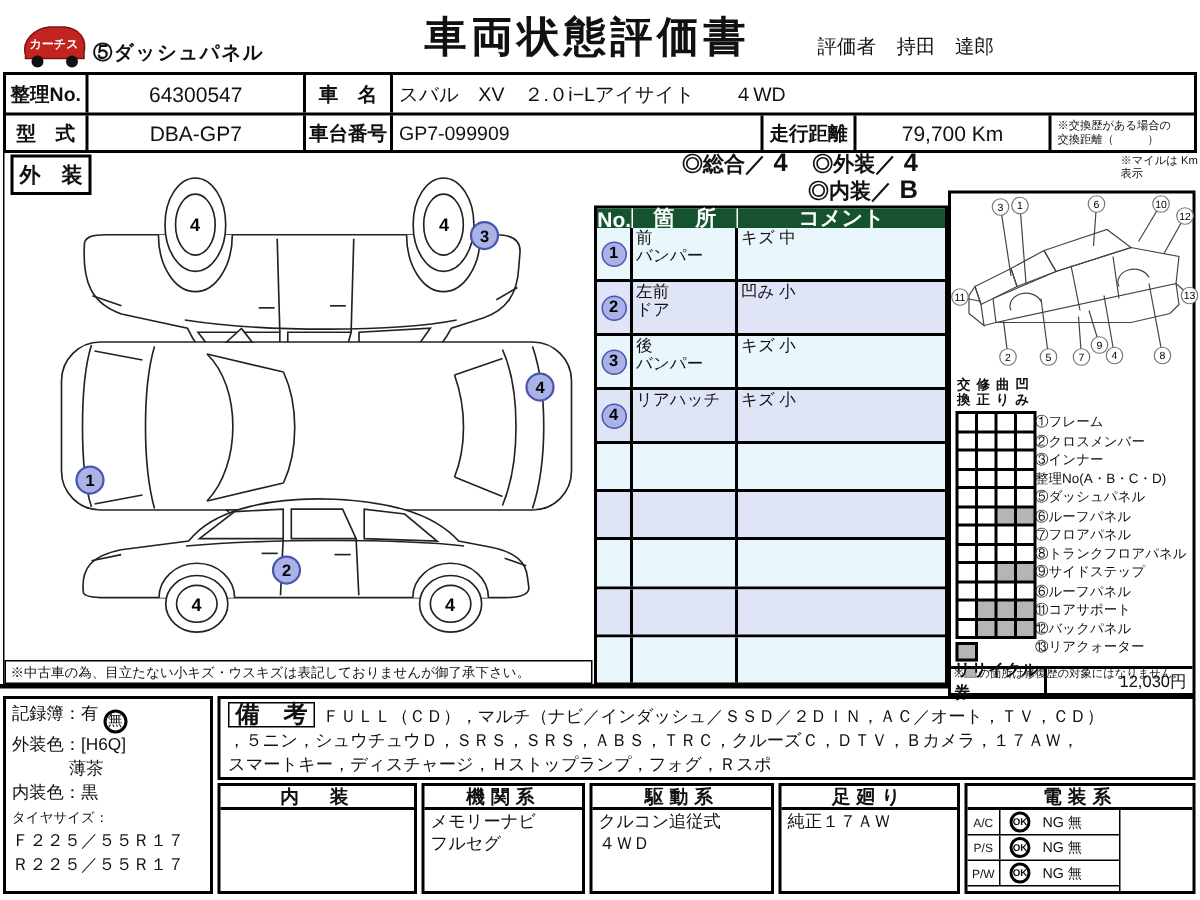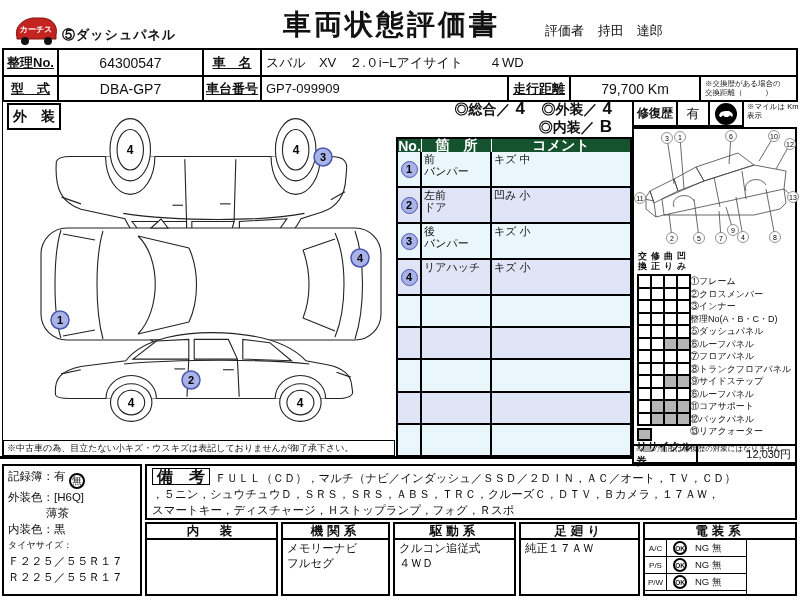--- a/index.html
+++ b/index.html
@@ -12,21 +12,21 @@
   #doc-title { position:absolute; left:283px; top:6px; font-size:28px; font-weight:bold; font-family:"Liberation Serif", serif; letter-spacing:3px; }
   #evaluator { position:absolute; left:545px; top:22px; font-size:13px; }
   #evaluator .nm { margin-left:10px; }
 
   
   #info-table { position:absolute; left:2px; top:48px; width:796px; border:2px solid #000; }
   .irow { display:flex; height:25px; }
   .irow + .irow { border-top:2px solid #000; }
   .icell { border-right:2px solid #000; display:flex; align-items:center; padding:0 4px; font-size:13px; overflow:hidden; white-space:nowrap; }
   .icell:last-child { border-right:none; }
-  .ilabel { font-weight:bold; justify-content:center;text-decoration:underline; }
+  .ilabel { font-weight:bold; justify-content:center; }
   .icenter { justify-content:center; font-size:14px; }
   .inote { font-size:7.5px; line-height:8.5px; white-space:pre-line; display:flex; align-items:center; }
 
   
   #exterior-area { position:absolute; left:2px; top:100px; width:394px; height:356px; border-left:1px solid #000; }
   #gaisou-box { position:absolute; left:4px; top:3px; width:54px; height:27px; border:2px solid #000; display:flex; align-items:center; justify-content:center; font-size:14px; font-weight:bold; }
   #cars { position:absolute; left:0; top:0; }
   #cars path, #cars line, #cars rect, #cars circle { stroke:#222; stroke-width:1.1; fill:none; vector-effect:non-scaling-stroke; }
   #cars .wfill { fill:#fff; }
   #cars .marker-c { fill:#a9b3e8; stroke:#4a55ad; stroke-width:1.5; }
@@ -283,32 +283,20 @@
           <div class="dcell dcol3"></div>
         </div>
         <div class="drow" style="background: rgb(233, 246, 251); height: 32.2px;">
           <div class="dcell no dcol1"></div>
           <div class="dcell part dcol2"></div>
           <div class="dcell dcol3"></div>
         </div>
       </div>
   </div>
 
-  <div id="repair-box">
-    <div class="rc" id="repair-label">修復歴</div>
-    <div class="rc" id="repair-value">有</div>
-    <div class="rc" id="repair-icon">
-      <svg width="26" height="24" viewBox="0 0 26 24">
-        <circle cx="13" cy="12" r="11" fill="#000"></circle>
-        <path d="M6,13 L8,10 L12,9 L16,9 L19,11 L20,13 L19,15 L7,15 Z" fill="#fff"></path>
-        <circle cx="10" cy="15" r="1.6" fill="#000"></circle>
-          <circle cx="17" cy="15" r="1.6" fill="#000"></circle>
-      </svg>
-    </div>
-  </div>
   <div id="mile-note">※マイルは Km
 表示</div>
 
   <div id="right-box">
     <svg id="wireframe" width="165" height="122" viewBox="0 0 165 122">
         <path d="M30,86 L150,60 L152,42 L120,36 L70,52 L28,70 Z"></path>
         <path d="M70,52 L120,36 L104,24 L62,38 Z"></path>
         <path d="M62,38 L70,52 L44,62 L40,50 Z"></path>
         <path d="M40,50 L44,62 L20,74 L16,62 Z"></path>
         <path d="M16,62 L20,74 L22,88 L12,80 L12,68 Z"></path>

